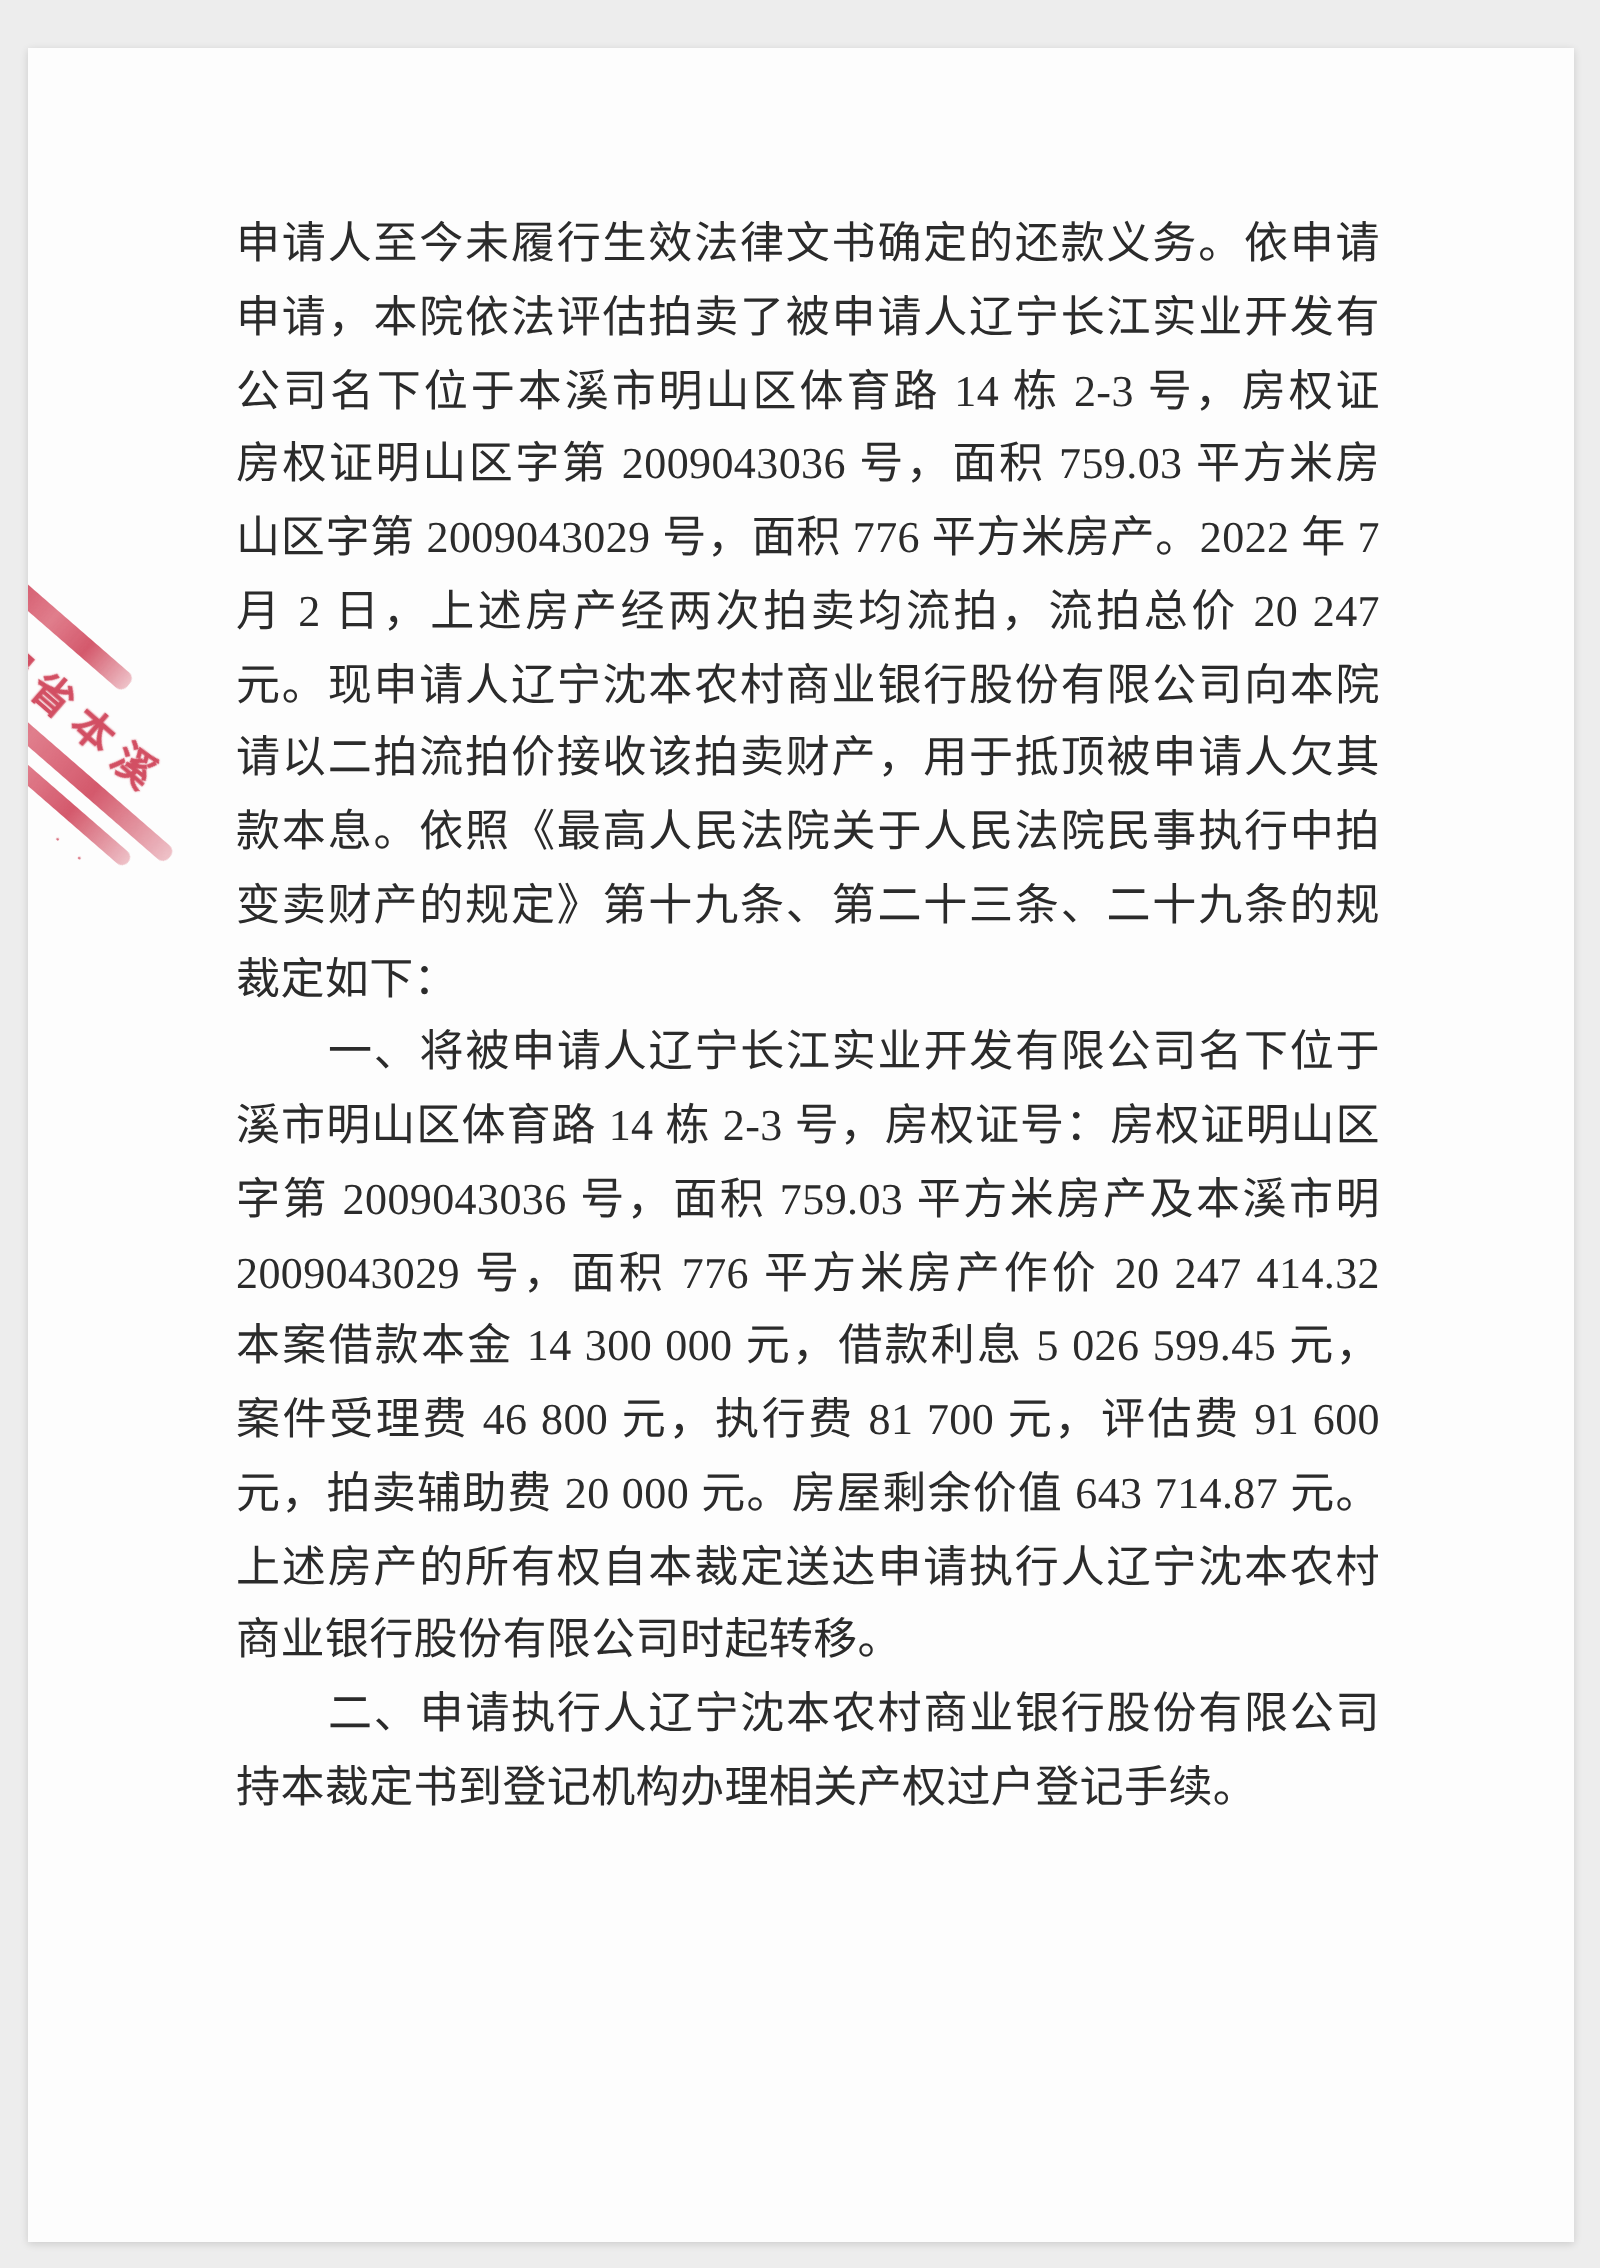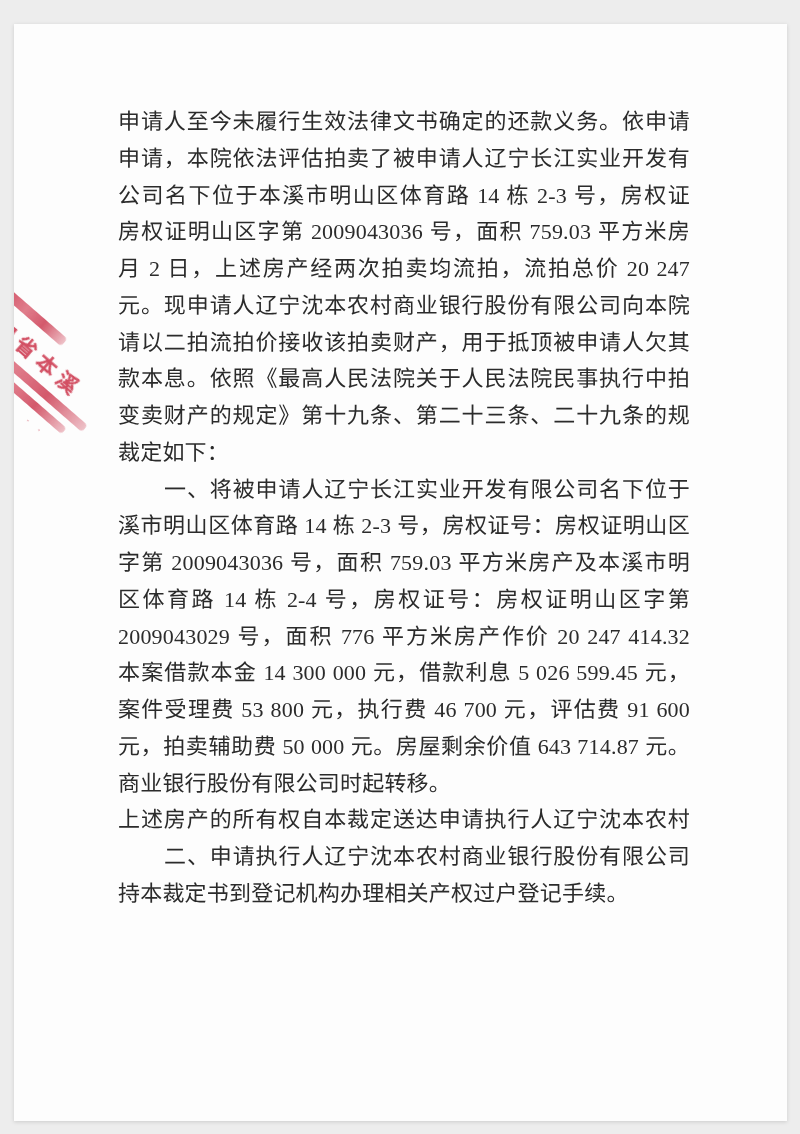--- a/index.html
+++ b/index.html
@@ -95,34 +95,34 @@
       <div class="seal-bar bar-mid"></div>
       <div class="seal-bar bar-bot"></div>
       <div class="seal-dots">· ·</div>
     </div>
 
     <div class="body-text">
         <div class="line">申请人至今未履行生效法律文书确定的还款义务。依申请人</div>
         <div class="line">申请，本院依法评估拍卖了被申请人辽宁长江实业开发有限</div>
         <div class="line">公司名下位于本溪市明山区体育路 14 栋 2-3 号，房权证号：</div>
         <div class="line">房权证明山区字第 2009043036 号，面积 759.03 平方米房产</div>
+        <div class="line">山区字第 2009043029 号，面积 776 平方米房产。2022 年 7</div>
         <div class="line">月 2 日，上述房产经两次拍卖均流拍，流拍总价 20 247 414.32</div>
         <div class="line">元。现申请人辽宁沈本农村商业银行股份有限公司向本院申</div>
         <div class="line">请以二拍流拍价接收该拍卖财产，用于抵顶被申请人欠其借</div>
         <div class="line">款本息。依照《最高人民法院关于人民法院民事执行中拍卖、</div>
         <div class="line">变卖财产的规定》第十九条、第二十三条、二十九条的规定，</div>
         <div class="line no-fill">裁定如下：</div>
         <div class="line indent">一、将被申请人辽宁长江实业开发有限公司名下位于本</div>
         <div class="line">溪市明山区体育路 14 栋 2-3 号，房权证号：房权证明山区</div>
         <div class="line">字第 2009043036 号，面积 759.03 平方米房产及本溪市明山</div>
-        <div class="line">区体育路 14 栋 2-4 号，房权证号：房权证明山区字第</div>
         <div class="line">2009043029 号，面积 776 平方米房产作价 20 247 414.32 元，</div>
         <div class="line">本案借款本金 14 300 000 元，借款利息 5 026 599.45 元，</div>
-        <div class="line">案件受理费 53 800 元，执行费 46 700 元，评估费 91 600</div>
-        <div class="line">元，拍卖辅助费 50 000 元。房屋剩余价值 643 714.87 元。</div>
+        <div class="line">案件受理费 46 800 元，执行费 81 700 元，评估费 91 600</div>
+        <div class="line">元，拍卖辅助费 20 000 元。房屋剩余价值 643 714.87 元。</div>
+        <div class="line">上述房产的所有权自本裁定送达申请执行人辽宁沈本农村</div>
         <div class="line no-fill">商业银行股份有限公司时起转移。</div>
-        <div class="line">上述房产的所有权自本裁定送达申请执行人辽宁沈本农村</div>
         <div class="line indent">二、申请执行人辽宁沈本农村商业银行股份有限公司可</div>
         <div class="line no-fill">持本裁定书到登记机构办理相关产权过户登记手续。</div>
       </div>
 
   </div>
 </div>
 
 </body></html>

